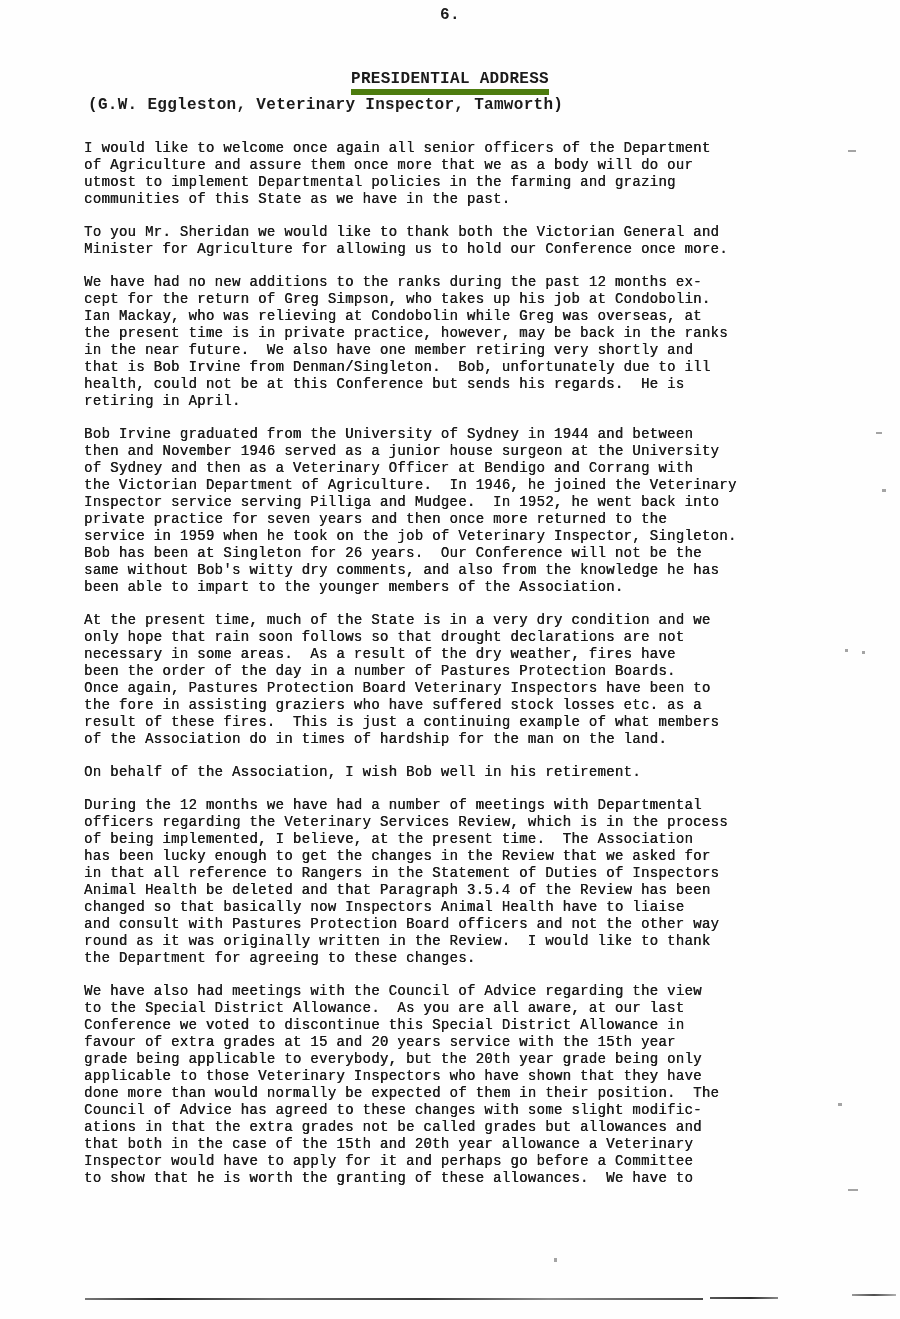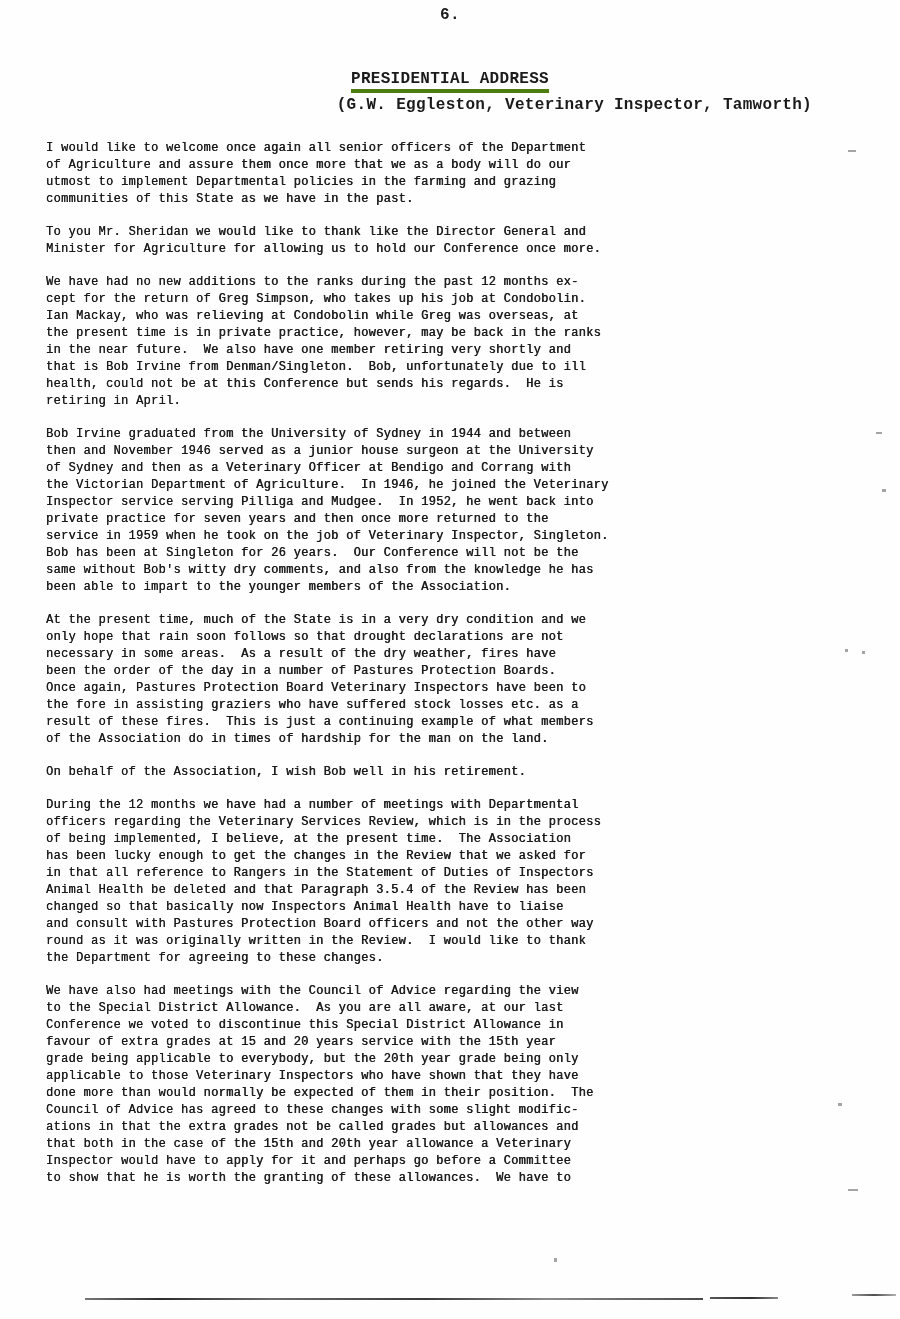--- a/index.html
+++ b/index.html
@@ -28,36 +28,36 @@
   .doc-title {
     margin: 46px 88px 0 88px;
     width: 724px;
     text-align: center;
     font-size: 16px;
     line-height: 19px;
     font-weight: bold;
     letter-spacing: 0.3px;
   }
   .doc-title .underlined {
-    border-bottom: 4px solid #4d7c0f;
+    border-bottom: 6px solid #4d7c0f;
     padding-bottom: 1px;
   }
   .doc-subtitle {
     margin: 7px 88px 0 88px;
     width: 724px;
-    text-align: right;
+    text-align: left;
     font-size: 16px;
     line-height: 19px;
     font-weight: bold;
     letter-spacing: 0.3px;
   }
   .doc-body {
-    margin: 25px 0 0 46px;
+    margin: 25px 0 0 84px;
     width: 760px;
-    font-size: 12px;
+    font-size: 14px;
     line-height: 17px;
     letter-spacing: 0.3px;
   }
   .para {
     white-space: pre;
     margin: 0 0 16px 0;
     text-shadow: 0.35px 0 0 #2a2a2a;
   }
   
   .scan-line-a {
@@ -99,21 +99,21 @@
     <span class="underlined">PRESIDENTIAL ADDRESS</span>
   </div>
 
   <div class="doc-subtitle">(G.W. Eggleston, Veterinary Inspector, Tamworth)</div>
 
   <div class="doc-body">
     <div class="para">I would like to welcome once again all senior officers of the Department
 of Agriculture and assure them once more that we as a body will do our
 utmost to implement Departmental policies in the farming and grazing
 communities of this State as we have in the past.</div>
-    <div class="para">To you Mr. Sheridan we would like to thank like the Director General and
+    <div class="para">To you Mr. Sheridan we would like to thank both the Victorian General and
 Minister for Agriculture for allowing us to hold our Conference once more.</div>
     <div class="para">We have had no new additions to the ranks during the past 12 months ex-
 cept for the return of Greg Simpson, who takes up his job at Condobolin.
 Ian Mackay, who was relieving at Condobolin while Greg was overseas, at
 the present time is in private practice, however, may be back in the ranks
 in the near future.  We also have one member retiring very shortly and
 that is Bob Irvine from Denman/Singleton.  Bob, unfortunately due to ill
 health, could not be at this Conference but sends his regards.  He is
 retiring in April.</div>
     <div class="para">Bob Irvine graduated from the University of Sydney in 1944 and between

